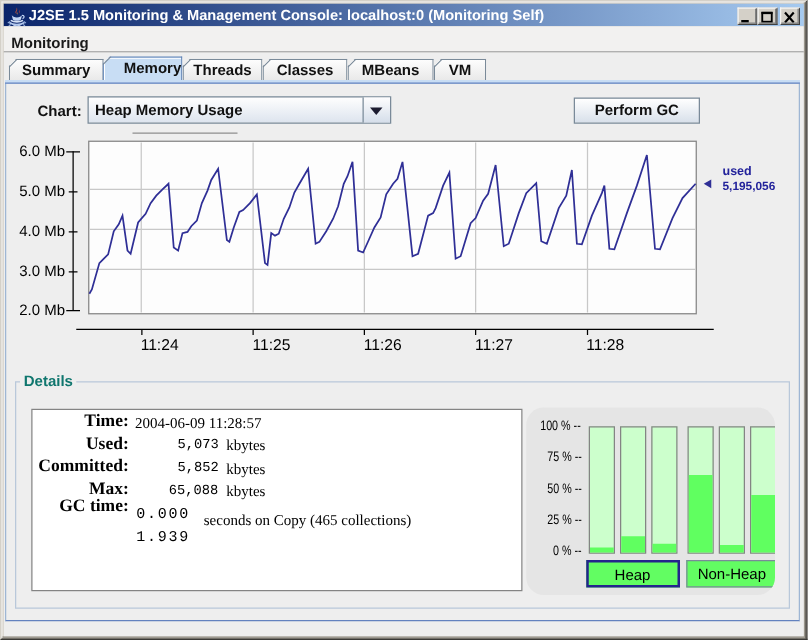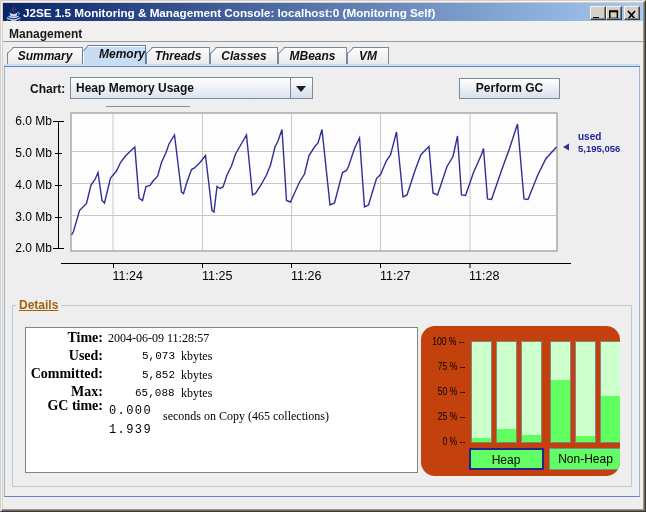--- a/index.html
+++ b/index.html
@@ -31,45 +31,45 @@
 #menubar { position:absolute; left:3px; top:21px; width:640px; height:21px; background:#F2F1F0; border-bottom:1px solid #9B9B9B; }
 #menubar span { position:absolute; left:6px; top:6px; font-size:12px; font-weight:bold; color:#1a1a1a; }
 
 #main { position:absolute; left:3px; top:42px; width:640px; height:467px; background:#EEEEEE; }
 
 .tab { position:absolute; top:47px; height:17px; background:linear-gradient(to bottom,#FDFDFD,#E9E9E9);
   border:1px solid #7A8A99; border-bottom:none;
   clip-path:polygon(0 100%, 0 6px, 6px 0, 100% 0, 100% 100%);
   font-size:12px; font-weight:bold; color:#111; text-align:center; }
 .tab i { position:absolute; left:-2px; top:2px; width:9px; height:1px; background:#7A8A99; transform:rotate(-45deg); }
-.tab span { position:relative; top:1px;font-style:italic; }
+.tab span { position:relative; top:1px; }
 #tabrow-line { position:absolute; left:4px; top:64px; width:636px; height:3px; background:#C8DDF4; border-bottom:1px solid #6382BF; }
 #tab-mem { background:#C8DDF4; border-color:#5A7CAD; top:45px; height:19px; z-index:2; box-shadow:inset 1px 1px 0 #FFFFFF;padding-left:16px; }
 
 #contentborder { position:absolute; left:4px; top:64px; width:636px; height:433px;
   border-left:1px solid #9EB6D4; border-right:1px solid #9EB6D4; border-bottom:1px solid #6382BF; background:#EEEEEE; }
 
 #chartlabel { position:absolute; left:30px; top:82px; font-size:12px; font-weight:bold; color:#111; }
 #combo { position:absolute; left:70px; top:77px; width:243px; height:22px; background:linear-gradient(to bottom,#FEFEFE,#DDE4EE); border:1px solid #7A8A99; }
 #combo .text { position:absolute; left:5px; top:3px; font-size:12px; font-weight:bold; color:#111; }
 #combo .btn { position:absolute; right:0; top:0; width:22px; height:20px; border-left:1px solid #7A8A99; background:linear-gradient(to bottom,#FDFDFE,#D5DEEA); }
 #combo .arrow { position:absolute; right:6px; top:8px; width:0; height:0; border-left:5px solid transparent; border-right:5px solid transparent; border-top:6px solid #1c1c30; }
 #mysteryline { position:absolute; left:106px; top:106px; width:84px; height:1px; background:#8E8E8E; }
 #gcbtn { position:absolute; left:459px; top:78px; width:101px; height:21px; background:linear-gradient(to bottom,#FFFFFF,#D8E0EA); border:1px solid #7A8A99; text-align:center; font-size:12px; font-weight:bold; color:#111; line-height:19px; }
 
 #chart { position:absolute; left:0px; top:100px; }
 
 #detailsbox { position:absolute; left:12px; top:305px; width:620px; height:182px; border:1px solid #B9C8DA; }
-#detailslabel { position:absolute; left:16px; top:298px; padding:0 3px; background:#EEEEEE; font-size:12px; font-weight:bold; color:#a16207;text-decoration:underline; }
+#detailslabel { position:absolute; left:16px; top:298px; padding:0 3px; background:#EEEEEE; font-size:12px; font-weight:bold; color:#0f766e; }
 #textbox { position:absolute; left:25px; top:327px; width:393px; height:146px; background:#FFFFFF; border:1px solid #848484; }
 .drow { position:absolute; white-space:nowrap; font-family:"Liberation Serif", serif; font-size:12px; color:#000;text-align:center; }
 .dlabel { position:absolute; right:543px; font-family:Liberation Serif, serif; font-size:14px; font-weight:bold; color:#000; white-space:nowrap; }
 .mono { font-family:"Liberation Mono", monospace; }
 
-#barpanel { position:absolute; left:421px; top:326px; width:199px; height:150px; background:#c2410c; overflow:hidden;border-radius:14px; }
+#barpanel { position:absolute; left:421px; top:326px; width:199px; height:150px; background:#e5e5e5; overflow:hidden;border-radius:14px; }
 .pct { position:absolute; font-size:11px; color:#000; right:155px; white-space:nowrap; transform:scaleX(0.78); transform-origin:100% 50%; }
 .bar { position:absolute; width:21px; border:1px solid #848484; background:#CCFFCC; }
 .fill { position:absolute; left:0; bottom:0; width:100%; background:#60FF60; }
 .greenbtn { position:absolute; height:22px; background:#62FD62; font-size:12px; color:#000; text-align:center; line-height:20px; }
 #heapbtn { left:47.5px; width:75px; border:2px solid #24248C; }
 #nonheapbtn { left:128px; width:73px; border:1px solid #7A8A99; }
 </style>
 </head>
 <body>
 <div id="win">
@@ -94,21 +94,21 @@
         </svg></div>
     <div class="winbtn" id="btnmax"><div class="inner"></div><svg width="14" height="12" viewBox="0 0 14 12">
           <rect x="2.8" y="2.2" width="7.6" height="7.2" fill="none" stroke="#000" stroke-width="1.5"></rect>
           <rect x="2.2" y="1.5" width="8.8" height="1.8" fill="#000"></rect>
         </svg></div>
     <div class="winbtn" id="btncls"><div class="inner"></div><svg width="14" height="12" viewBox="0 0 14 12">
           <path d="M3 2 L10 10 M10 2 L3 10" stroke="#000" stroke-width="1.7"></path>
         </svg></div>
   </div>
   <div id="menubar">
-      <span>Management</span>
+      <span>Monitoring</span>
     </div>
   <div id="main"></div>
   <div id="contentborder"></div>
   <div id="tabrow-line"></div>
   <div class="tab" id="tab-sum" style="left:7px;width:76px"><i></i><span>Summary</span></div>
   <div class="tab" id="tab-mem" style="left:82px;width:64px"><i></i><span>Memory</span></div>
   <div class="tab" id="tab-thr" style="left:146px;width:64px"><i></i><span>Threads</span></div>
   <div class="tab" id="tab-cls" style="left:210px;width:68px"><i></i><span>Classes</span></div>
   <div class="tab" id="tab-mbn" style="left:278px;width:69px"><i></i><span>MBeans</span></div>
   <div class="tab" id="tab-vm" style="left:347px;width:42px"><i></i><span>VM</span></div>

